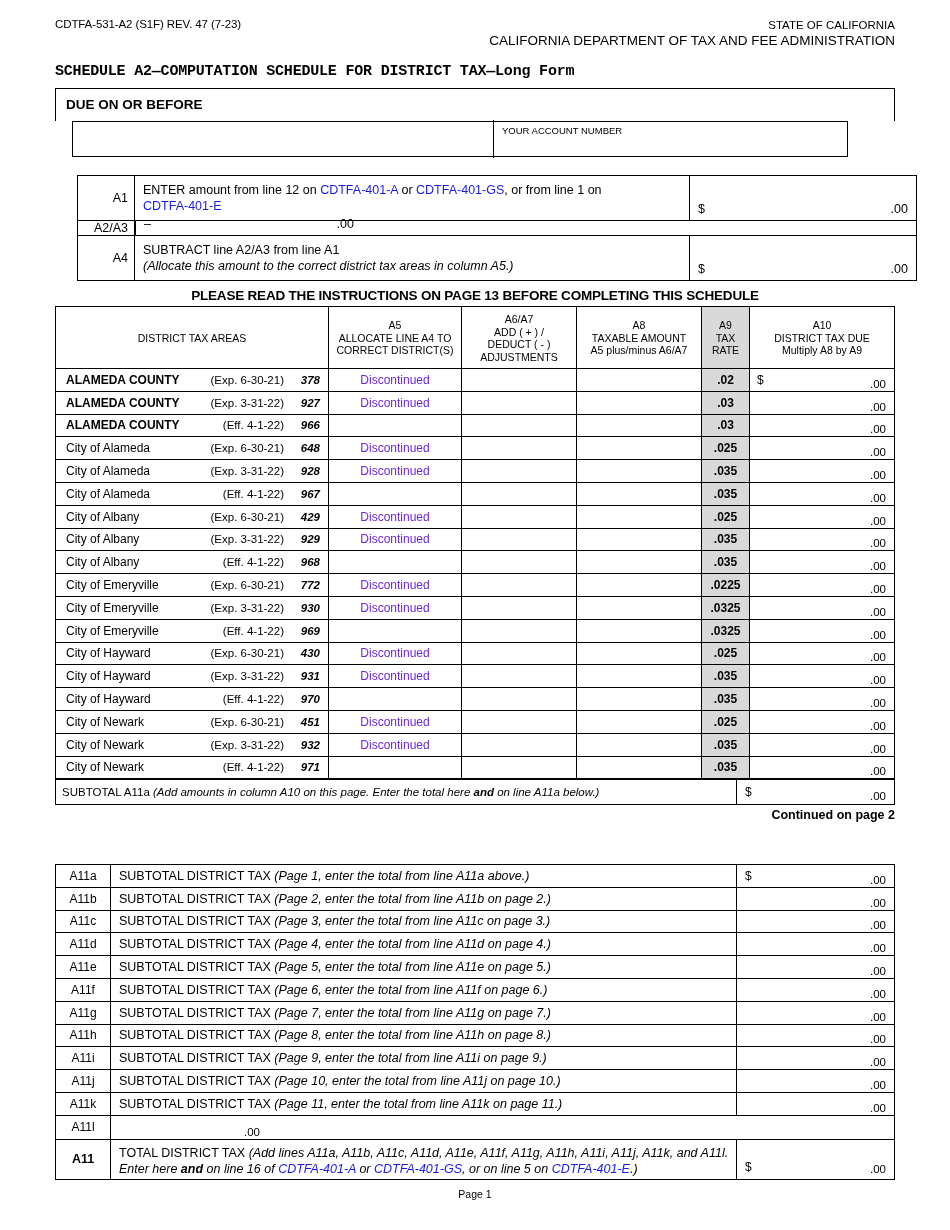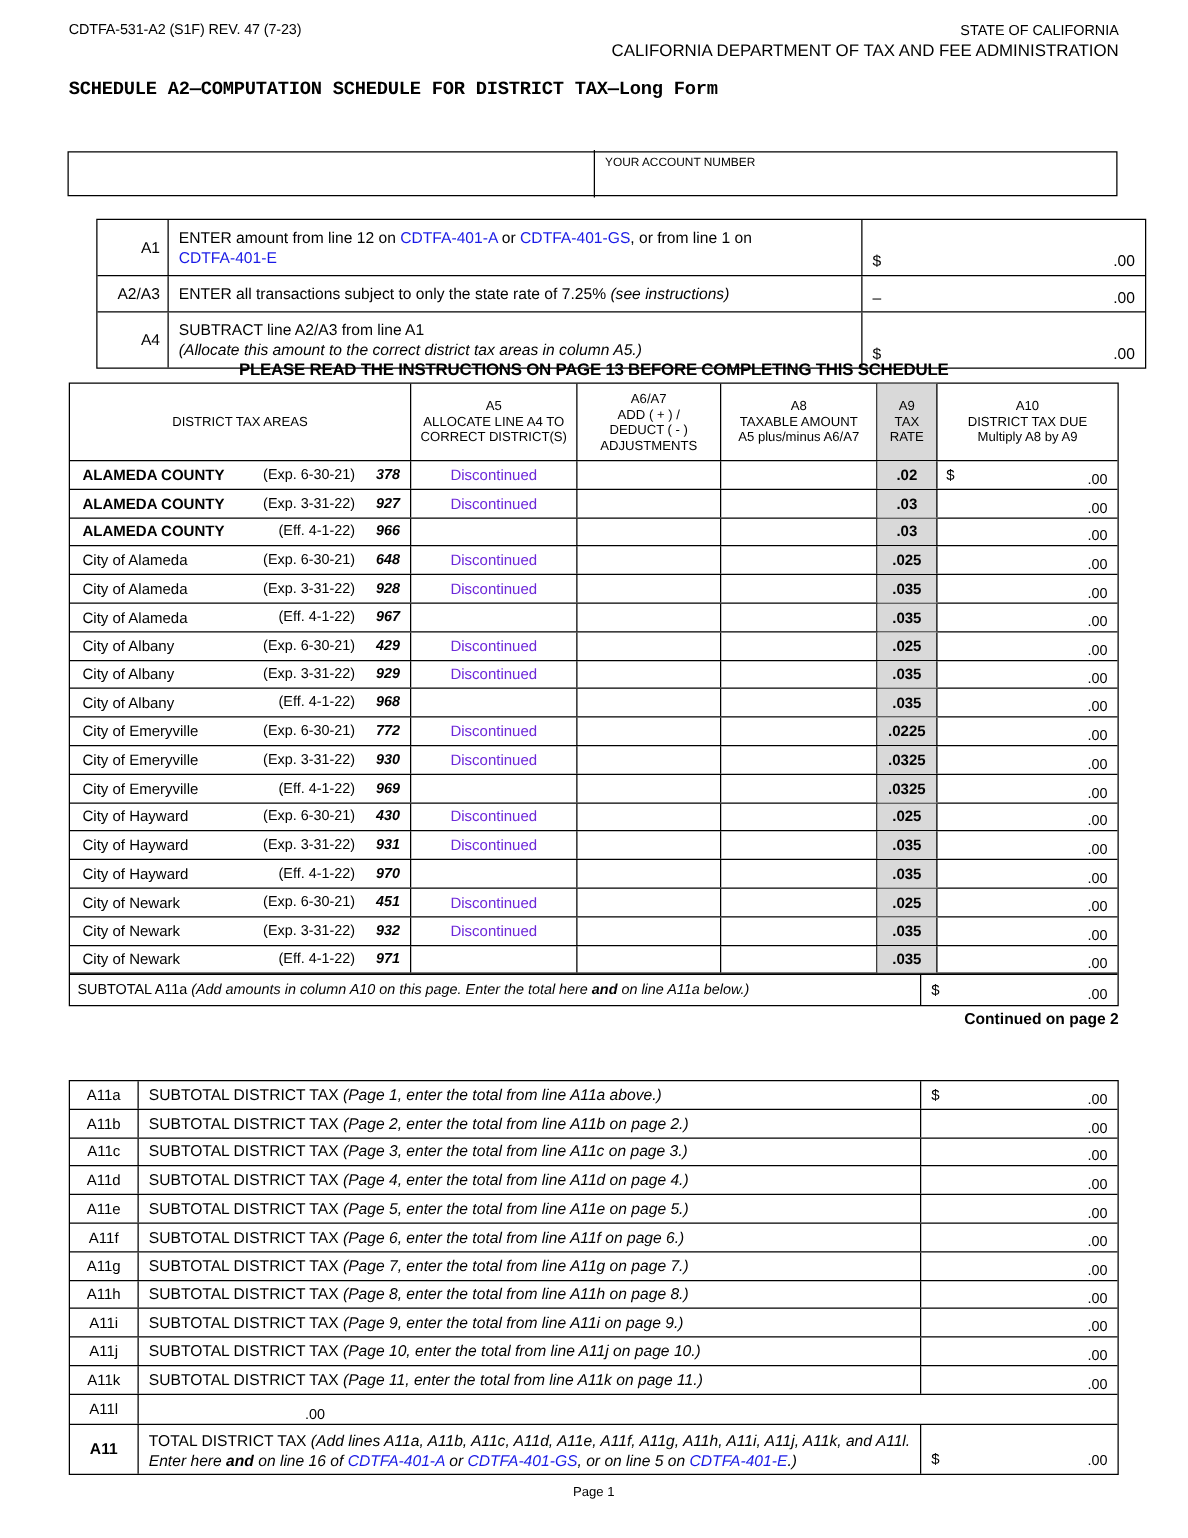--- a/index.html
+++ b/index.html
@@ -35,21 +35,21 @@
   
   .due-box {
     position: absolute; left: 55px; top: 88px; width: 840px; height: 33px;
     border: 1.6px solid #000; border-bottom: none;
   }
   .due-label {
     position: absolute; left: 10px; top: 8px;
     font-size: 13.5px; font-weight: bold;
   }
   .due-lower {
-    position: absolute; left: 54px; top: 121px; width: 840px; height: 36px;
+    position: absolute; left: 72px; top: 121px; width: 776px; height: 36px;
     border: 1.6px solid #000; border-top: 1.3px solid #000;
   }
   .acct-box {
     position: absolute; left: 420px; top: -1.6px; width: 421.6px; height: 37.6px;
     border-left: 1.3px solid #000;
   }
   .acct-label { position: absolute; left: 8px; top: 5px; font-size: 9.5px; }
 
   
   .abox {
@@ -174,20 +174,23 @@
   <div class="hdr">
     <div class="hdr-left">CDTFA-531-A2 (S1F) REV. 47 (7-23)</div>
     <div class="hdr-right">
       <div class="hdr-state">STATE OF CALIFORNIA</div>
       <div class="hdr-dept">CALIFORNIA DEPARTMENT OF TAX AND FEE ADMINISTRATION</div>
     </div>
   </div>
 
   <div class="sched-title">SCHEDULE A2—COMPUTATION SCHEDULE FOR DISTRICT TAX—Long Form</div>
 
+  <div class="due-box">
+    <div class="due-label">DUE ON OR BEFORE</div>
+  </div>
   <div class="due-lower">
     <div class="acct-box">
       <div class="acct-label">YOUR ACCOUNT NUMBER</div>
     </div>
   </div>
 
   <div class="abox">
 
     <div class="arow">
       <div class="acell-no">A1</div>
@@ -195,23 +198,20 @@
         <span>ENTER amount from line 12 on </span><span class="lnk">CDTFA-401-A</span><span> or </span><span class="lnk">CDTFA-401-GS</span><span>, or from line 1 on</span><br><span class="lnk">CDTFA-401-E</span>
       </div>
       <div class="acell-amt">
         <span class="amt-sym">$</span>
         <span class="amt-cents">.00</span>
       </div>
     </div>
 
     <div class="arow">
       <div class="acell-no">A2/A3</div>
-      <div class="acell-txt">
-        <span>ENTER all transactions subject to only the state rate of 7.25% </span><span class="ital">(see instructions)</span>
-      </div>
       <div class="acell-amt">
         <span class="amt-sym">–</span>
         <span class="amt-cents">.00</span>
       </div>
     </div>
 
     <div class="arow">
       <div class="acell-no">A4</div>
       <div class="acell-txt">
         <span>SUBTRACT line A2/A3 from line A1</span><br><span class="ital">(Allocate this amount to the correct district tax areas in column A5.)</span>

